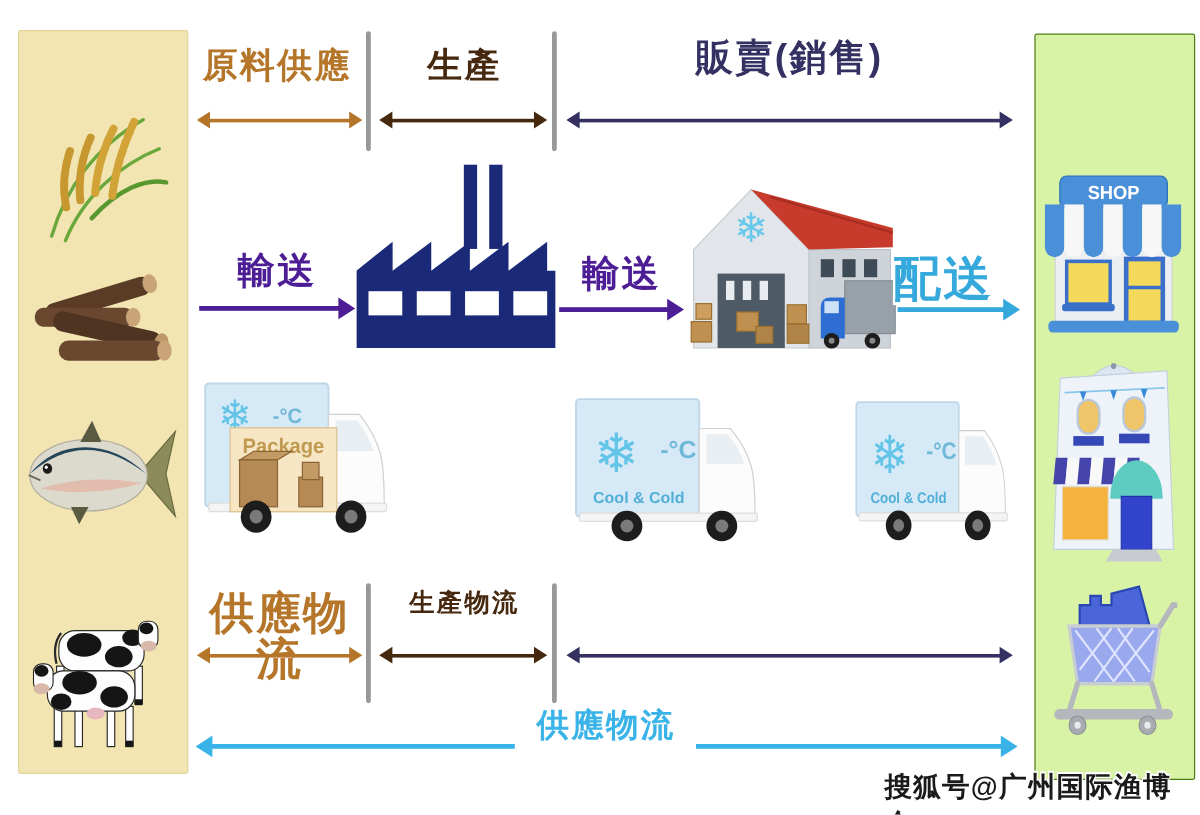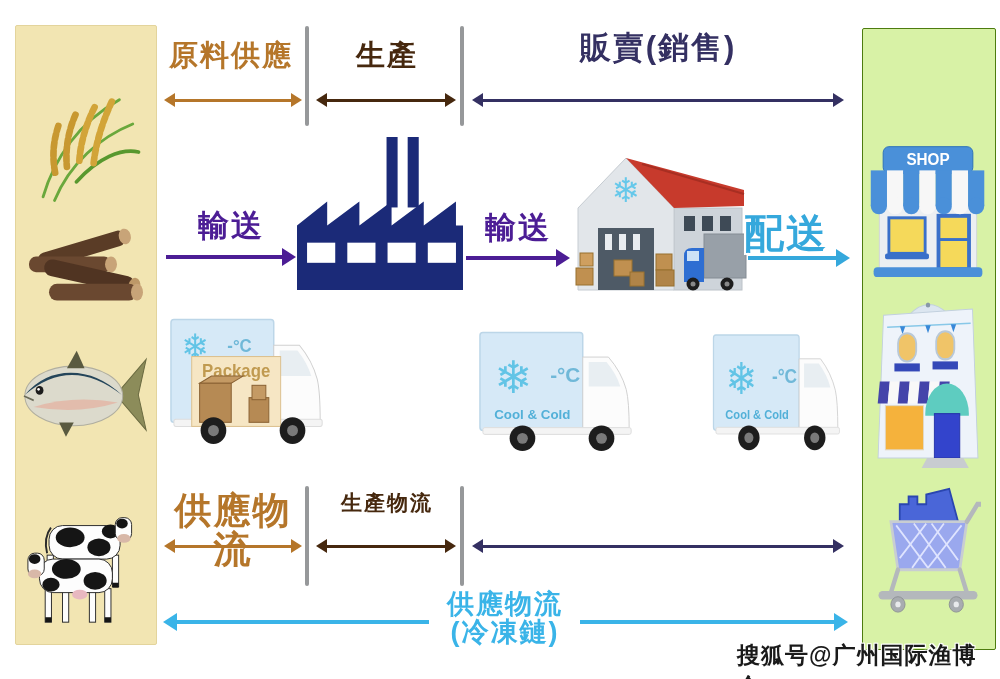--- a/index.html
+++ b/index.html
@@ -347,21 +347,20 @@
       <span class="shaft"></span>
       <span class="hr"></span>
     </div>
   <div class="arrow c-sales" style="left:472px;top:538px;width:372px;">
       <span class="hl"></span>
       <span class="shaft"></span>
       <span class="hr"></span>
     </div>
 
   <div class="lbl c-cyan" style="left:420px;top:590px;width:170px;font-size:27px;">供應物流</div>
-  <div class="lbl c-cyan" style="left:420px;top:618px;width:170px;font-size:27px;">(冷凍鏈)</div>
   <div class="arrow left-only thick c-cyan" style="left:163px;top:614px;width:266px;">
       <span class="hl"></span>
       <span class="shaft"></span>
     </div>
   <div class="arrow right-only thick c-cyan" style="left:580px;top:614px;width:268px;">
       <span class="shaft"></span>
       <span class="hr"></span>
     </div>
 
   <div id="watermark">搜狐号@广州国际渔博会</div>

